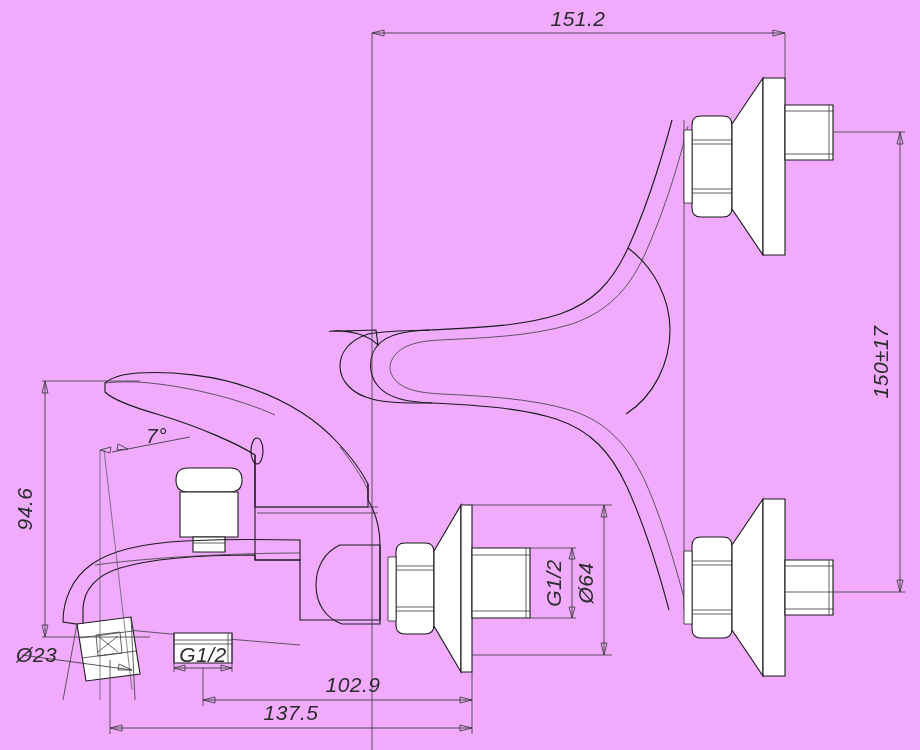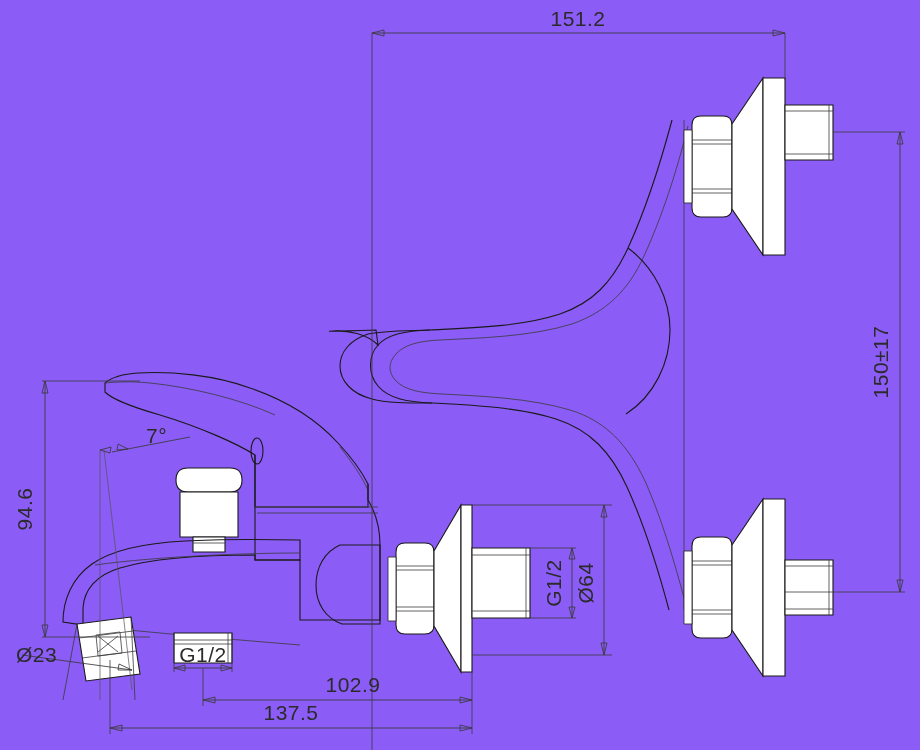--- a/index.html
+++ b/index.html
@@ -1,22 +1,23 @@
 <!DOCTYPE html>
 <html><head>
 <meta charset="utf-8">
 <title>Faucet Technical Drawing</title>
 <style>
   html,body{margin:0;padding:0;background:#ffffff;}
   #stage{
     position:relative;
     width:920px;height:750px;
-    background:#8b5cf6;
+    background:#f0abfc;
     font-family:"Liberation Sans", sans-serif;
     overflow:hidden;
+    font-style:italic;
   }
   #drawing{position:absolute;left:0;top:0;width:920px;height:750px;}
   .dimtext{
     font-family:"Liberation Sans", sans-serif;
     font-size:21px;
     fill:#2b2b2b;
     letter-spacing:0.5px;
   }
   .ln{stroke:#1a1a1a;fill:none;stroke-width:1.1;}
   .ln-thin{stroke:#3a3a3a;fill:none;stroke-width:0.8;}

